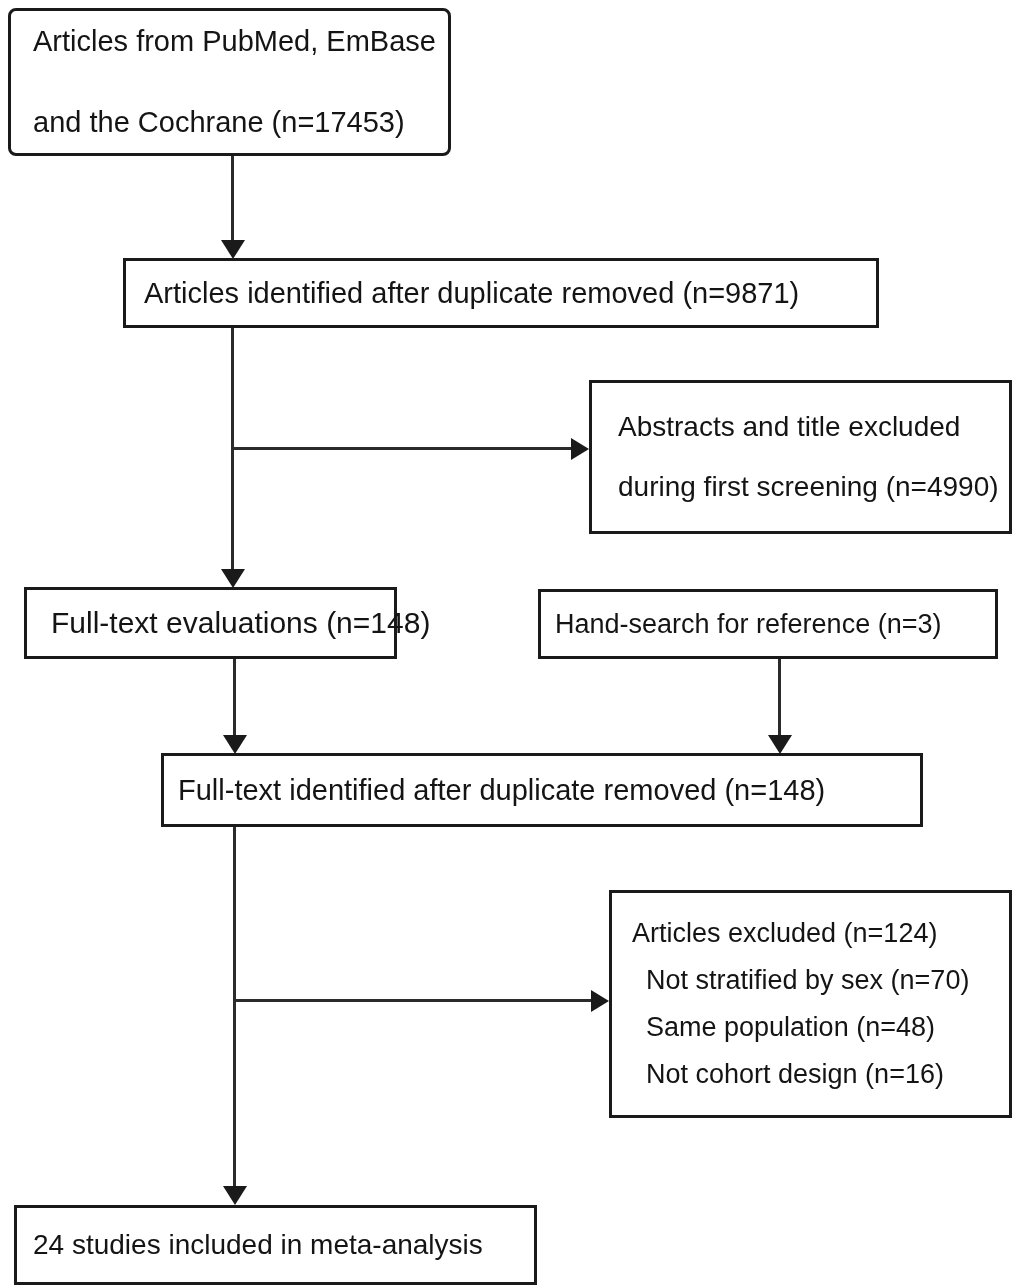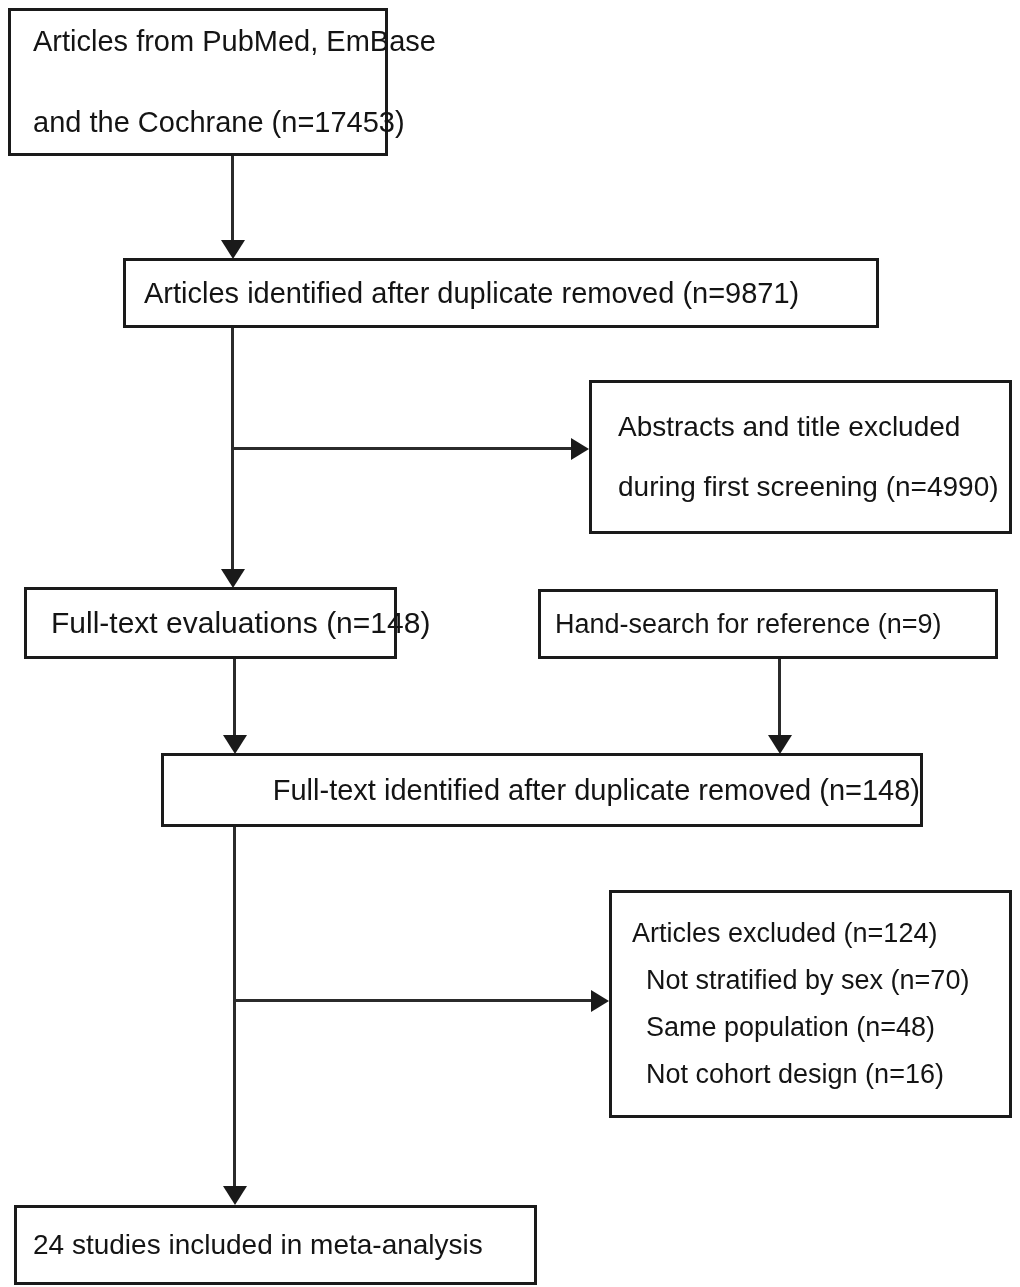--- a/index.html
+++ b/index.html
@@ -31,25 +31,26 @@
   }
   .node .line {
     display: block;
     white-space: nowrap;
     font-size: 28px;
     line-height: 1.0;
     color: #141414;
   }
   
   #node-records-identified {
-    left: 8px;  top: 8px;  width: 380px; height: 148px;
+    left: 8px;  top: 8px;  width: 443px; height: 148px;
     padding: 0 13px 0 22px;
+    border-radius: 8px;
   }
   #node-records-identified .line { font-size: 29px; }
-  #node-records-identified .line + .line { margin-top: 52px; text-align: right; }
+  #node-records-identified .line + .line { margin-top: 52px; }
 
   #node-after-duplicates {
     left: 123px; top: 258px; width: 756px; height: 70px;
     padding: 0 0 0 18px;
   }
   #node-after-duplicates .line { font-size: 29px; }
 
   #node-abstract-excluded {
     left: 589px; top: 380px; width: 423px; height: 154px;
     padding: 0 0 0 26px;
@@ -65,21 +66,20 @@
 
   #node-hand-search {
     left: 538px; top: 589px; width: 460px; height: 70px;
     padding: 0 0 0 14px;
   }
   #node-hand-search .line { font-size: 27px; }
 
   #node-fulltext-identified {
     left: 161px; top: 753px; width: 762px; height: 74px;
     padding: 0 0 0 14px;
-    align-items: flex-end;
   }
   #node-fulltext-identified .line { font-size: 29px; }
 
   #node-articles-excluded {
     left: 609px; top: 890px; width: 403px; height: 228px;
     padding: 0 8px 0 20px;
   }
   #node-articles-excluded .line { font-size: 27px; }
   #node-articles-excluded .line + .line { margin-top: 20px; }
   #node-articles-excluded .line.indent { padding-left: 14px; }
@@ -152,21 +152,21 @@
   <div class="node" id="node-abstract-excluded">
     <span class="line">Abstracts and title excluded</span>
     <span class="line">during first screening (n=4990)</span>
   </div>
 
   <div class="node" id="node-fulltext-eval">
     <span class="line">Full-text evaluations (n=148)</span>
   </div>
 
   <div class="node" id="node-hand-search">
-    <span class="line">Hand-search for reference (n=9)</span>
+    <span class="line">Hand-search for reference (n=3)</span>
   </div>
 
   <div class="node" id="node-fulltext-identified">
     <span class="line">Full-text identified after duplicate removed (n=148)</span>
   </div>
 
   <div class="node" id="node-articles-excluded">
     <span class="line">Articles excluded (n=124)</span>
     <span class="line indent">Not stratified by sex (n=70)</span>
     <span class="line indent">Same population (n=48)</span>

